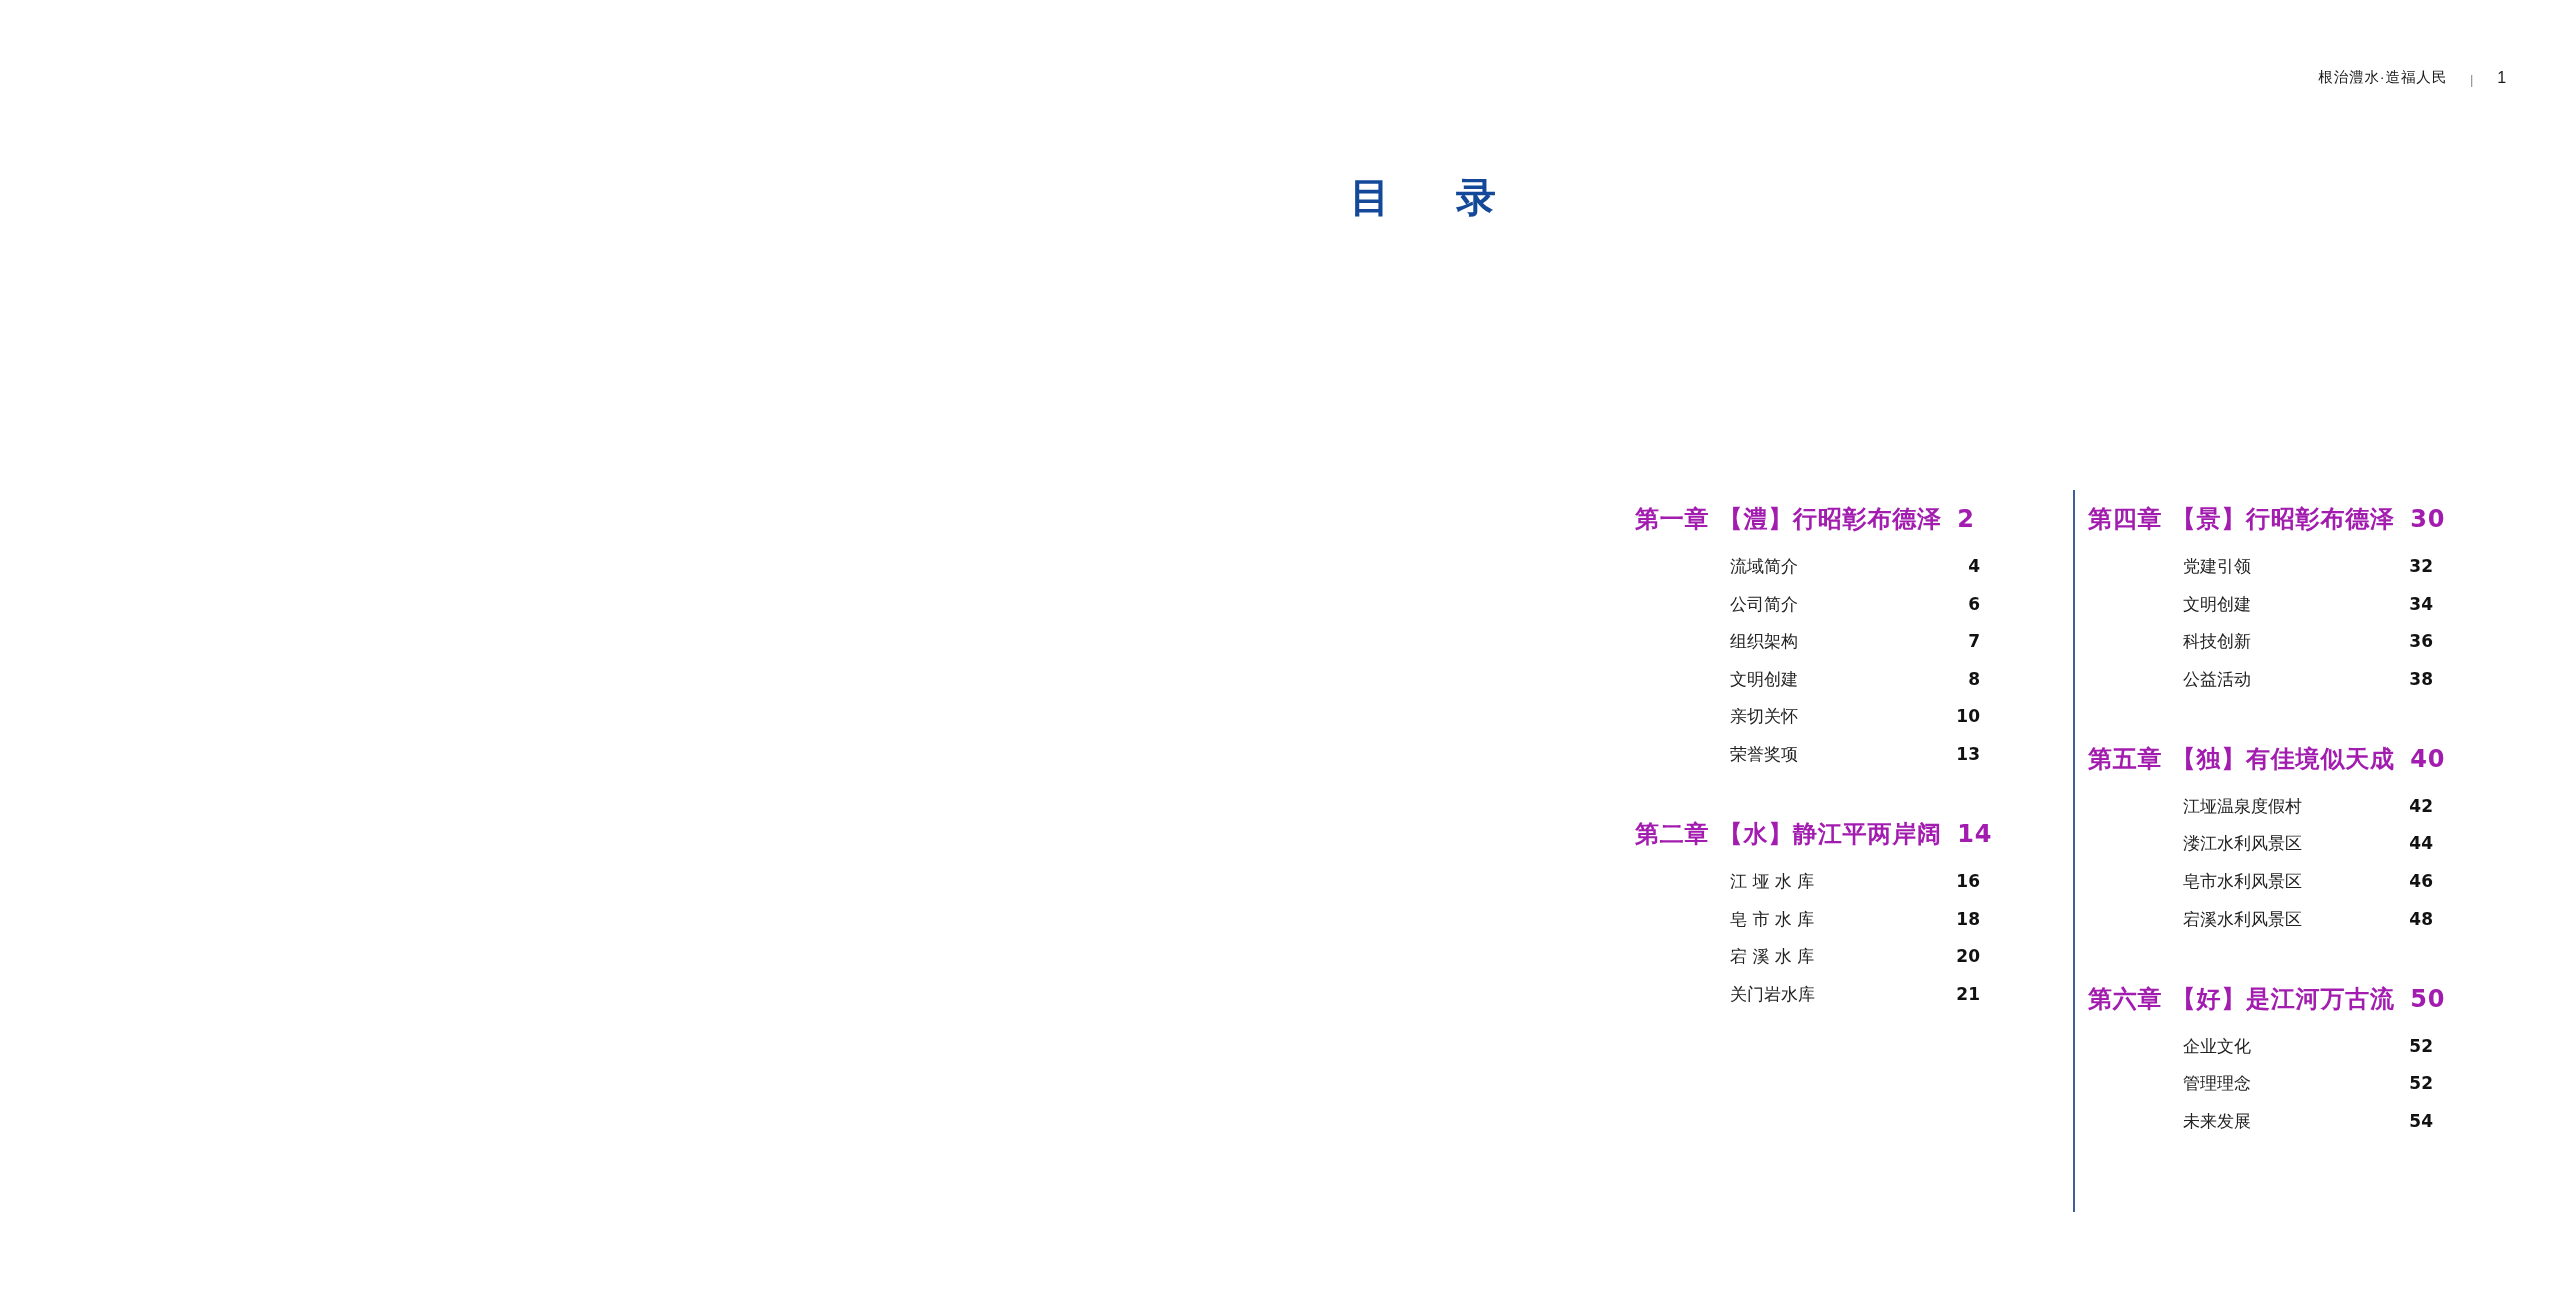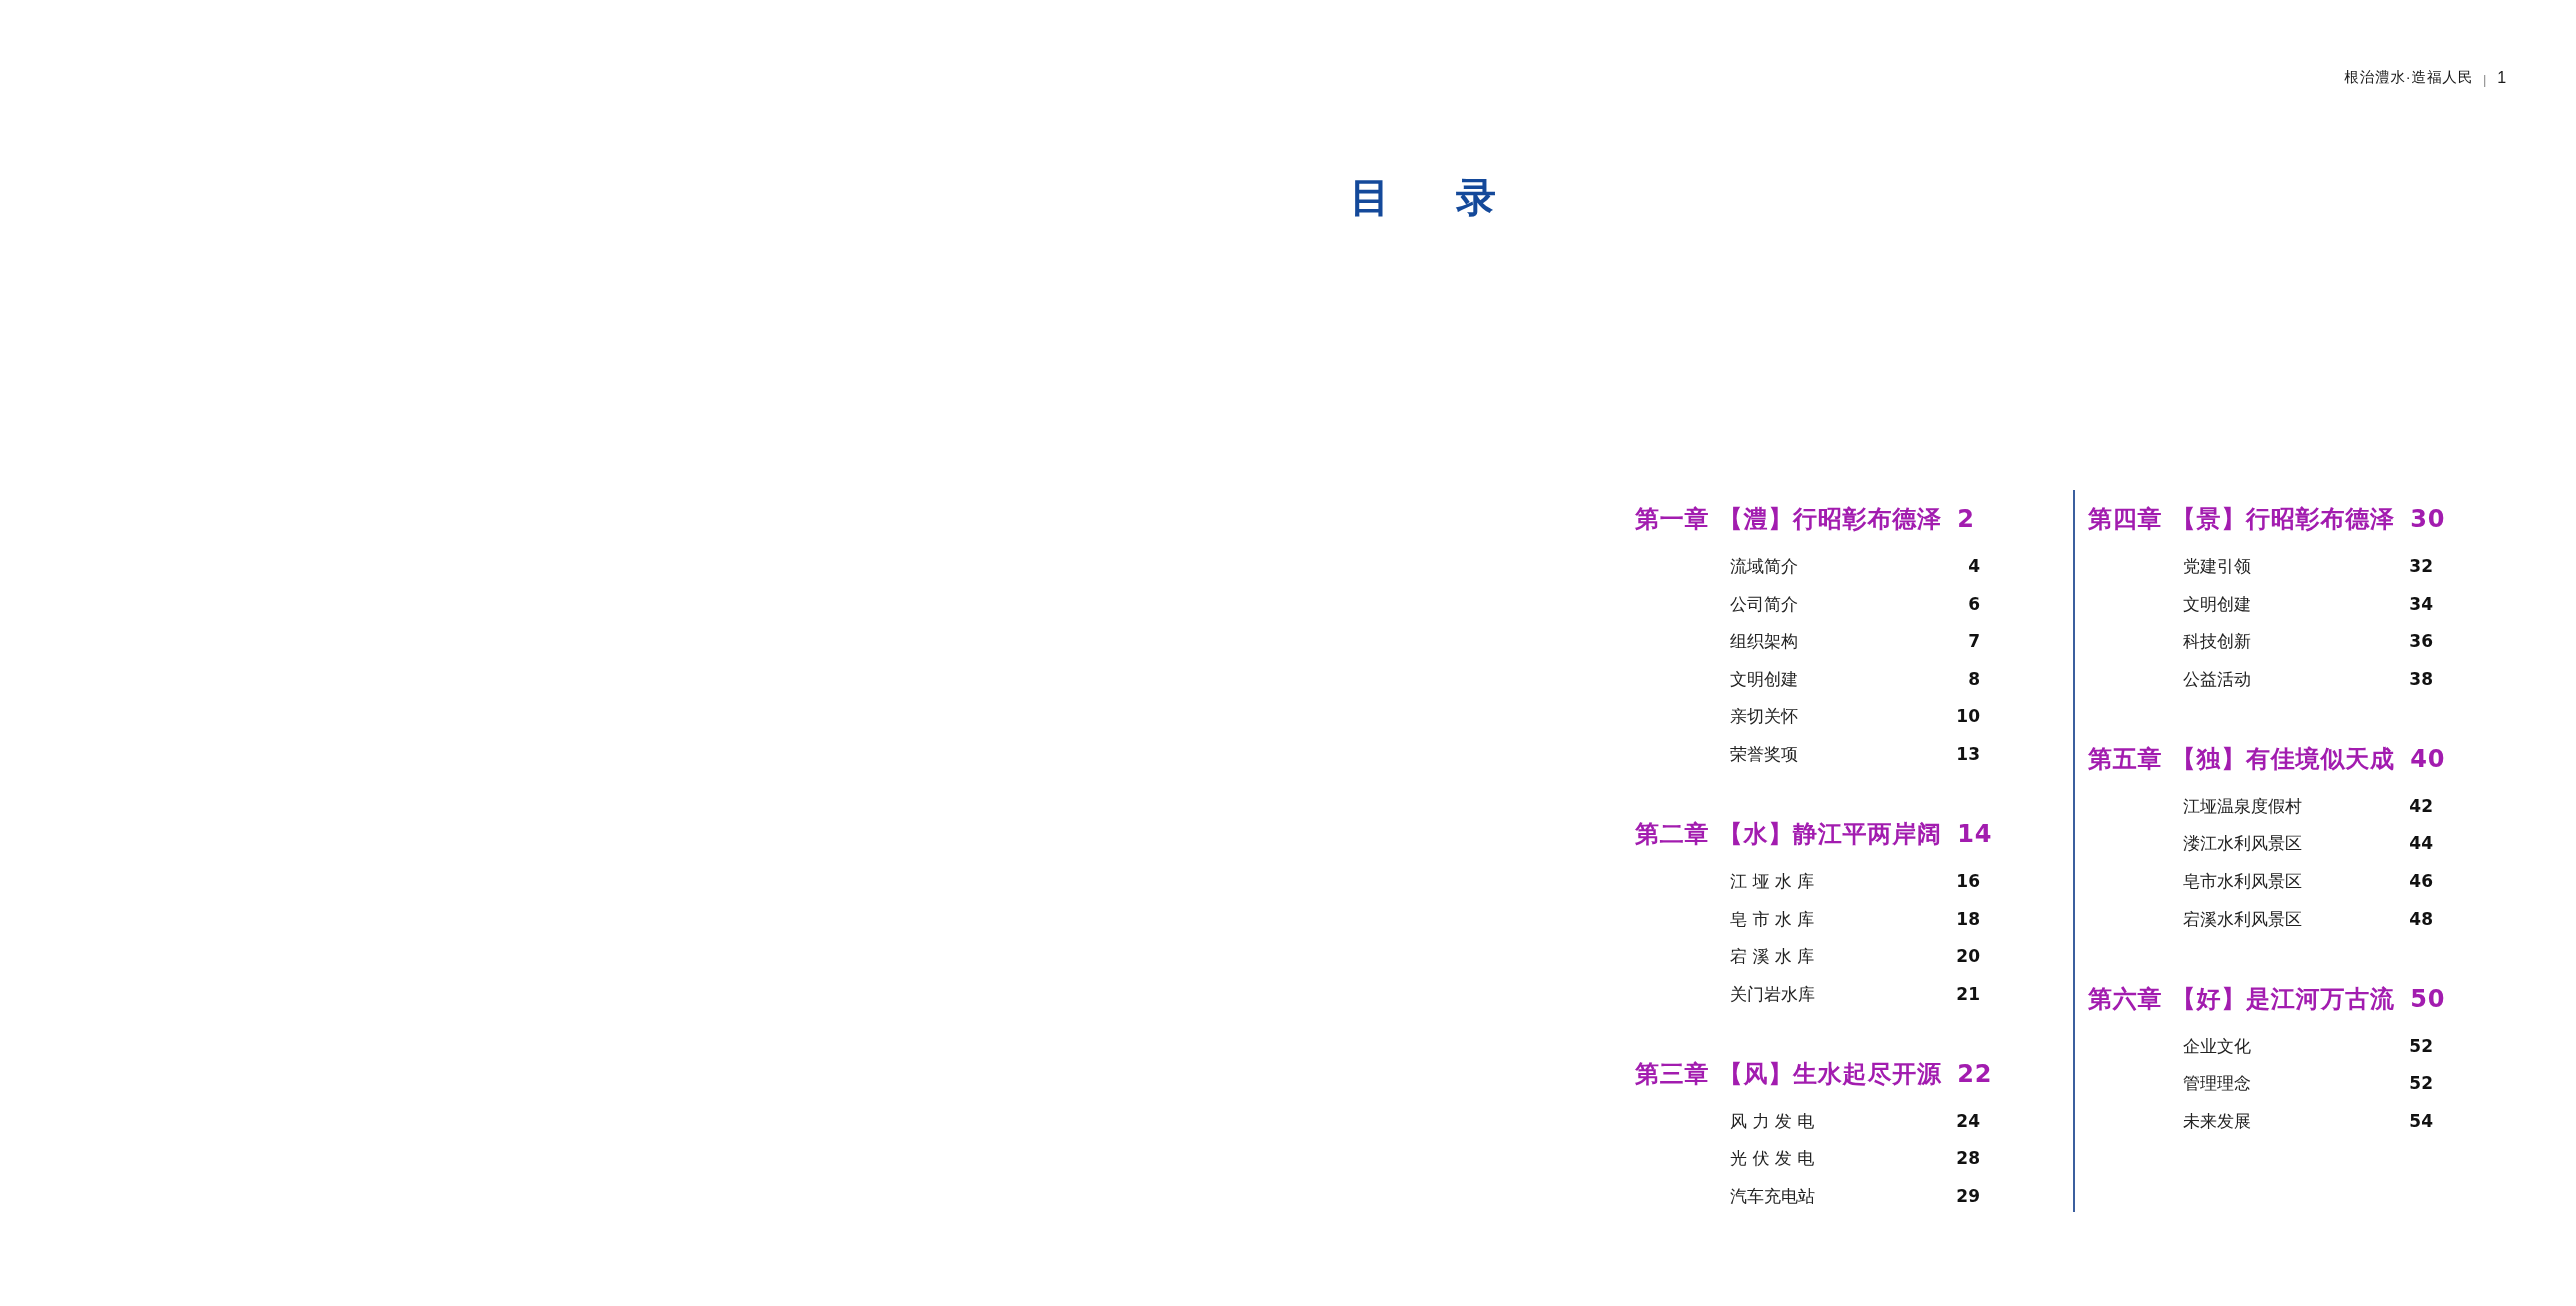--- a/index.html
+++ b/index.html
@@ -19,21 +19,21 @@
     inset: 0;
     background: #ffffff;
   }
   
   .running-head {
     position: absolute;
     top: 68px;
     right: 69px;
     display: flex;
     align-items: flex-end;
-    gap: 10px;
+    gap: 23px;
     font-size: 14.6px;
     color: #1a1a1a;
     letter-spacing: 0.8px;
     white-space: nowrap;
   }
   .running-head .sep {
     color: #8a8a8a;
     font-size: 13px;
   }
   .running-head .pagenum {
@@ -207,41 +207,20 @@
             <span class="e-name">宕 溪 水 库</span>
             <span class="e-page">20</span>
           </div>
           <div class="entry">
             <span class="e-name">关门岩水库</span>
             <span class="e-page">21</span>
           </div>
         </div>
       </div>
 
-      <div class="chapter">
-        <div class="chapter-head">
-          <span class="ch-no">第三章</span>
-          <span class="ch-title">【风】生水起尽开源</span>
-          <span class="ch-page">22</span>
-        </div>
-        <div class="entries">
-          <div class="entry">
-            <span class="e-name">风 力 发 电</span>
-            <span class="e-page">24</span>
-          </div>
-          <div class="entry">
-            <span class="e-name">光 伏 发 电</span>
-            <span class="e-page">28</span>
-          </div>
-          <div class="entry">
-            <span class="e-name">汽车充电站</span>
-            <span class="e-page">29</span>
-          </div>
-        </div>
-      </div>
 
     </div>
 
     <div class="col right">
 
       <div class="chapter gap-large">
         <div class="chapter-head">
           <span class="ch-no">第四章</span>
           <span class="ch-title">【景】行昭彰布德泽</span>
           <span class="ch-page">30</span>

